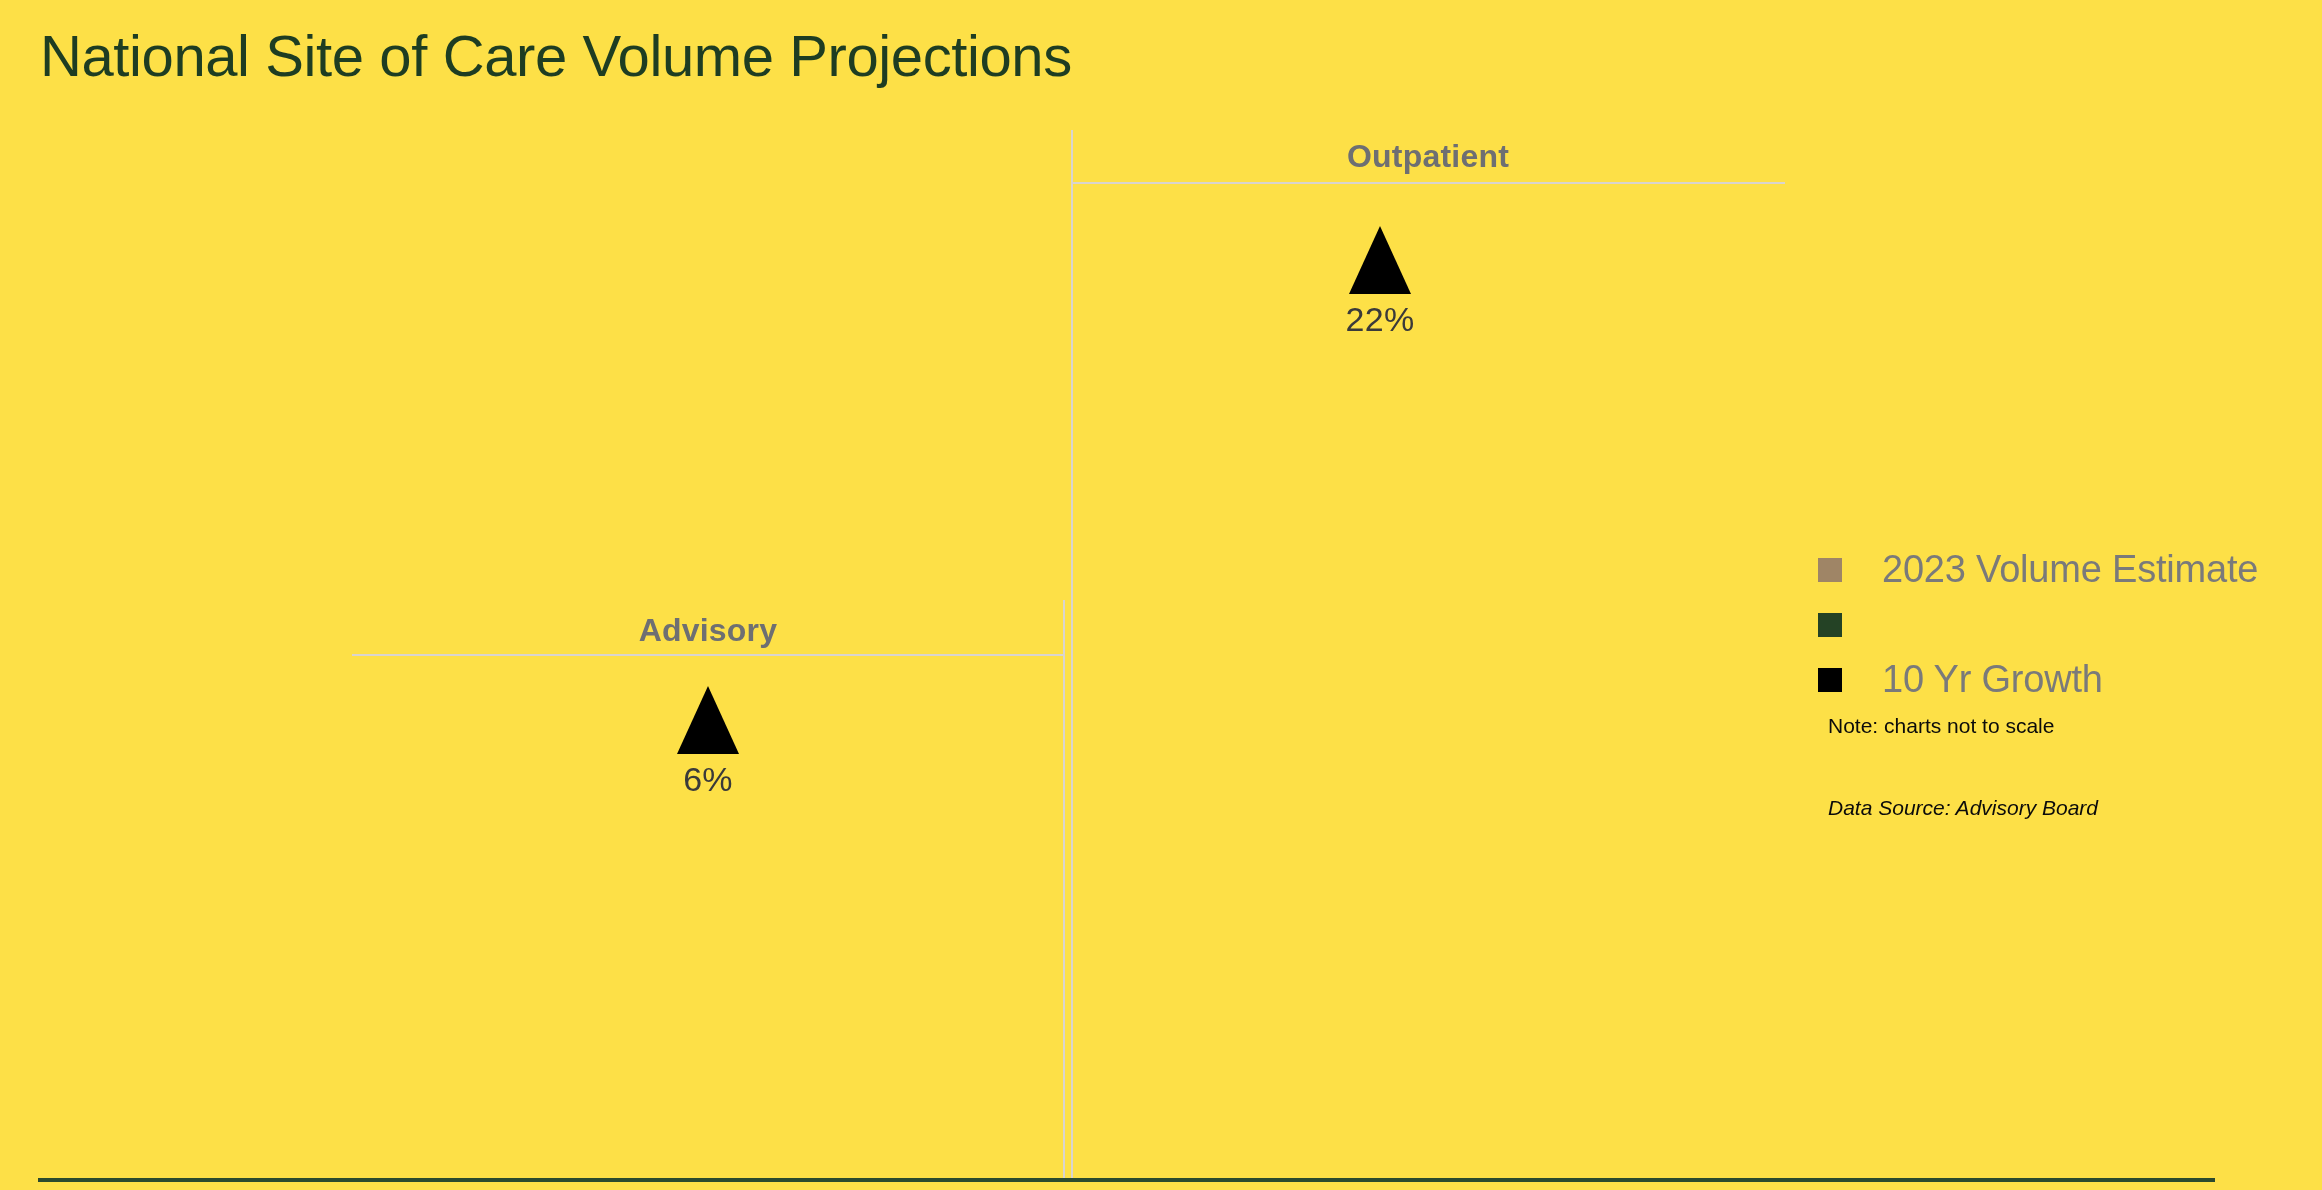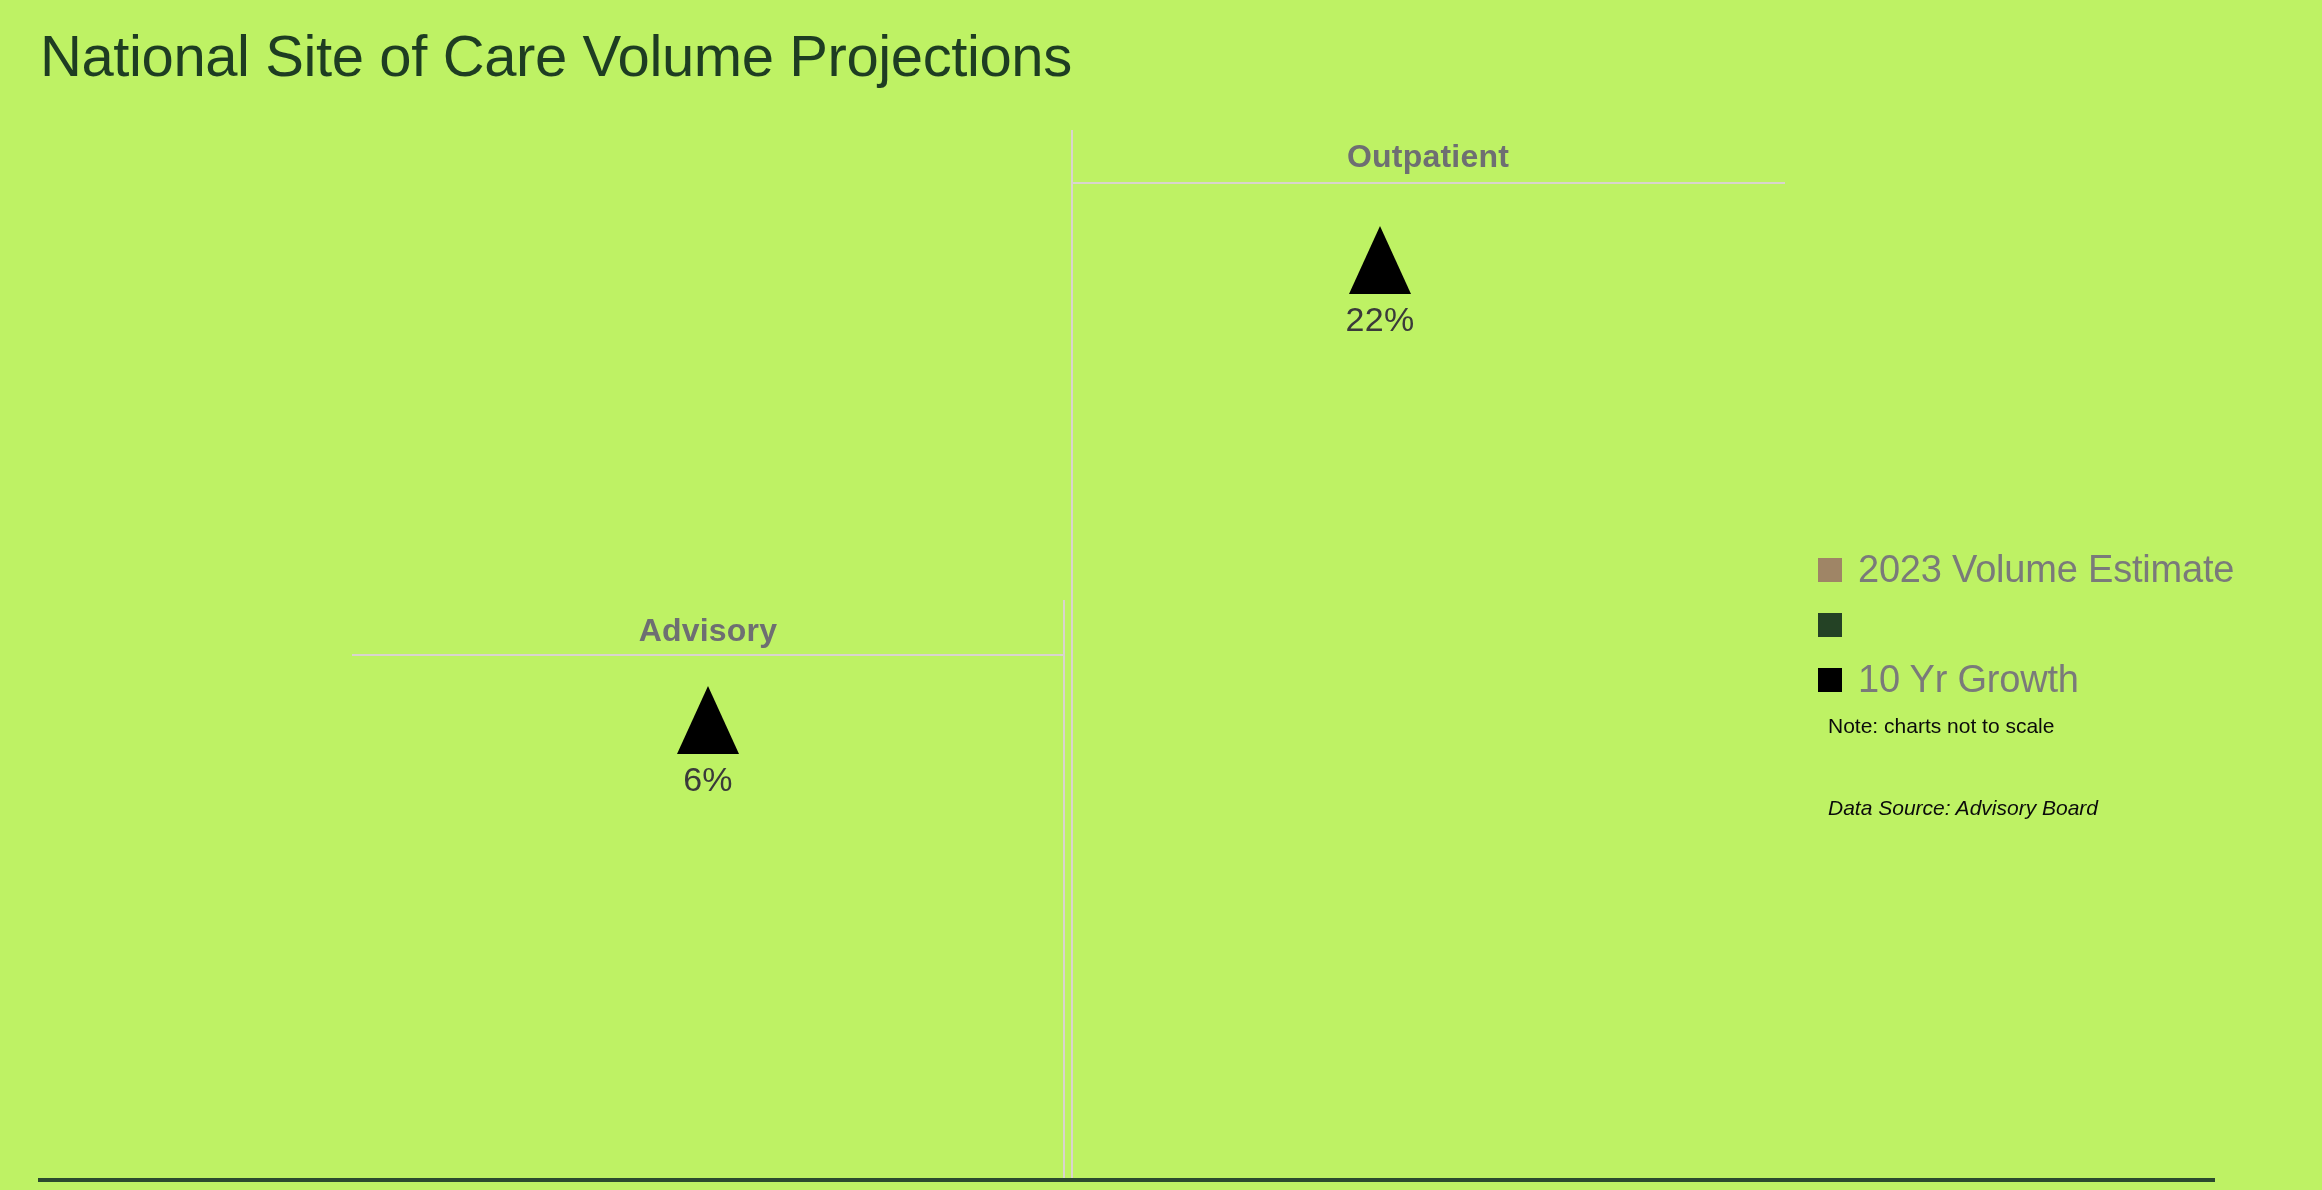--- a/index.html
+++ b/index.html
@@ -10,21 +10,21 @@
     width: 2322px;
     height: 1190px;
     background: #F4EFE9;
     font-family: "Liberation Sans", sans-serif;
     overflow: hidden;
   }
   #slide {
     position: relative;
     width: 2322px;
     height: 1190px;
-    background: #bef264;
+    background: #fde047;
   }
 
   
   #page-title {
     position: absolute;
     left: 40px;
     top: 24px;
     font-size: 58px;
     line-height: 1.12;
     font-weight: 400;
@@ -96,20 +96,21 @@
     width: 24px;
     height: 24px;
     flex: 0 0 24px;
     margin-right: 16px;
   }
   .legend-label {
     font-size: 38px;
     color: #7A7A7A;
     white-space: nowrap;
     letter-spacing: -0.2px;
+    margin-left: 24px;
   }
   #legend-note {
     position: absolute;
     left: 1828px;
     top: 714px;
     font-size: 21px;
     color: #0B0B0B;
     white-space: nowrap;
   }
   #legend-source {

